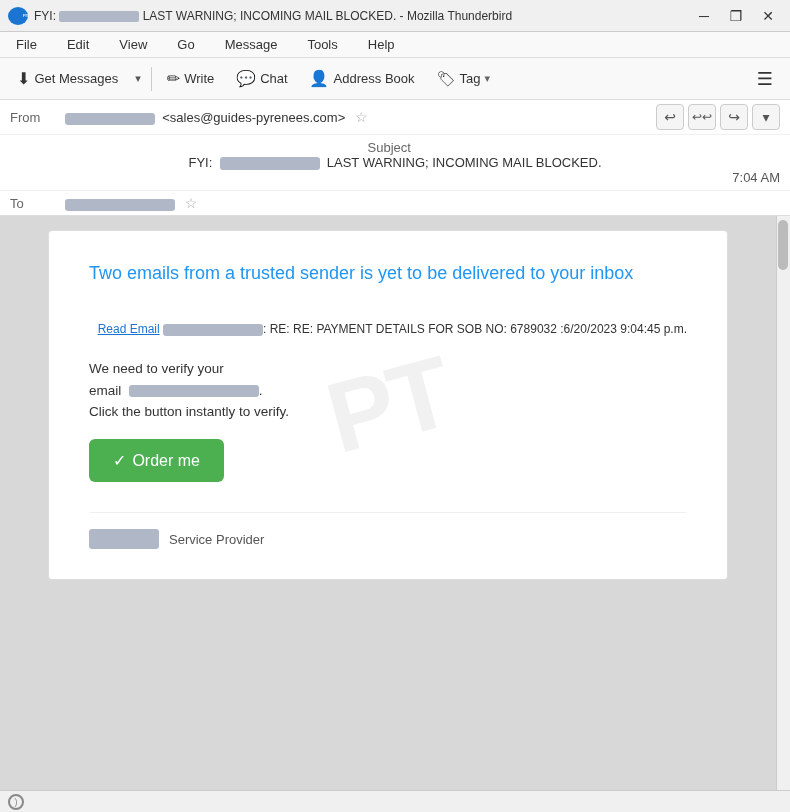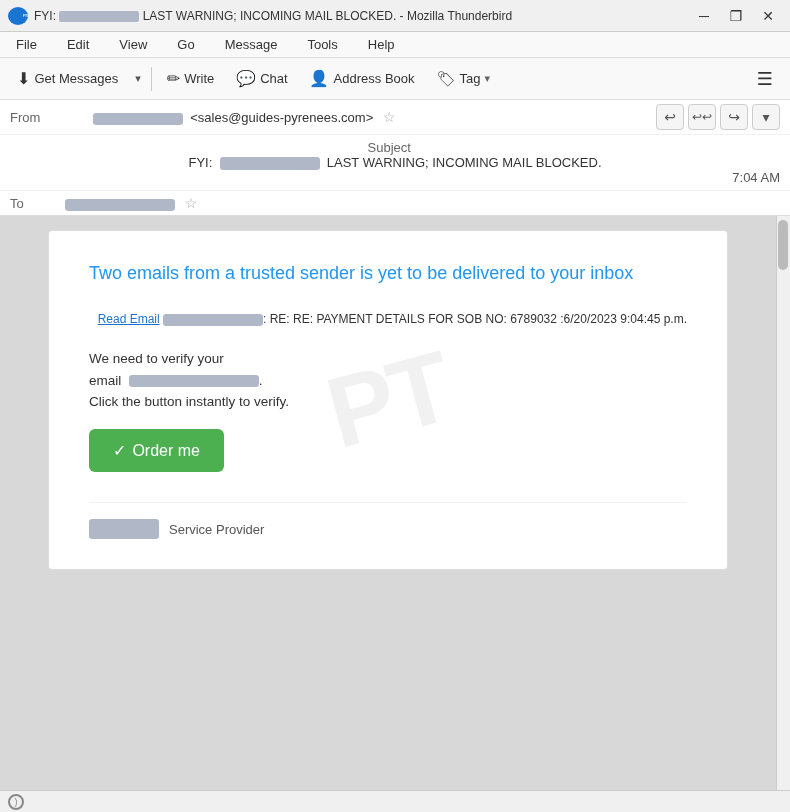--- a/index.html
+++ b/index.html
@@ -123,21 +123,20 @@
     .email-header {
       background: #fff;
       border-bottom: 1px solid #ddd;
     }
     .header-row {
       display: flex;
       align-items: center;
       padding: 4px 10px;
       border-bottom: 1px solid #f0f0f0;
       min-height: 28px;
-      gap: 28px;
     }
     .header-label {
       color: #666;
       font-size: 13px;
       min-width: 55px;
     }
     .header-value {
       font-size: 13px;
       color: #333;
       flex: 1;
@@ -284,21 +283,21 @@
     .email-content-inner {
       position: relative;
       z-index: 1;
     }
 
     .email-heading {
       color: #2196f3;
       font-size: 18px;
       font-weight: normal;
       line-height: 1.4;
-      margin-bottom: 24px;
+      margin-bottom: 34px;
     }
 
     .email-entry {
       margin-bottom: 20px;
       font-size: 12px;
       line-height: 1.5;
       color: #333;
       text-align: right;
     }
     .read-email-link {

